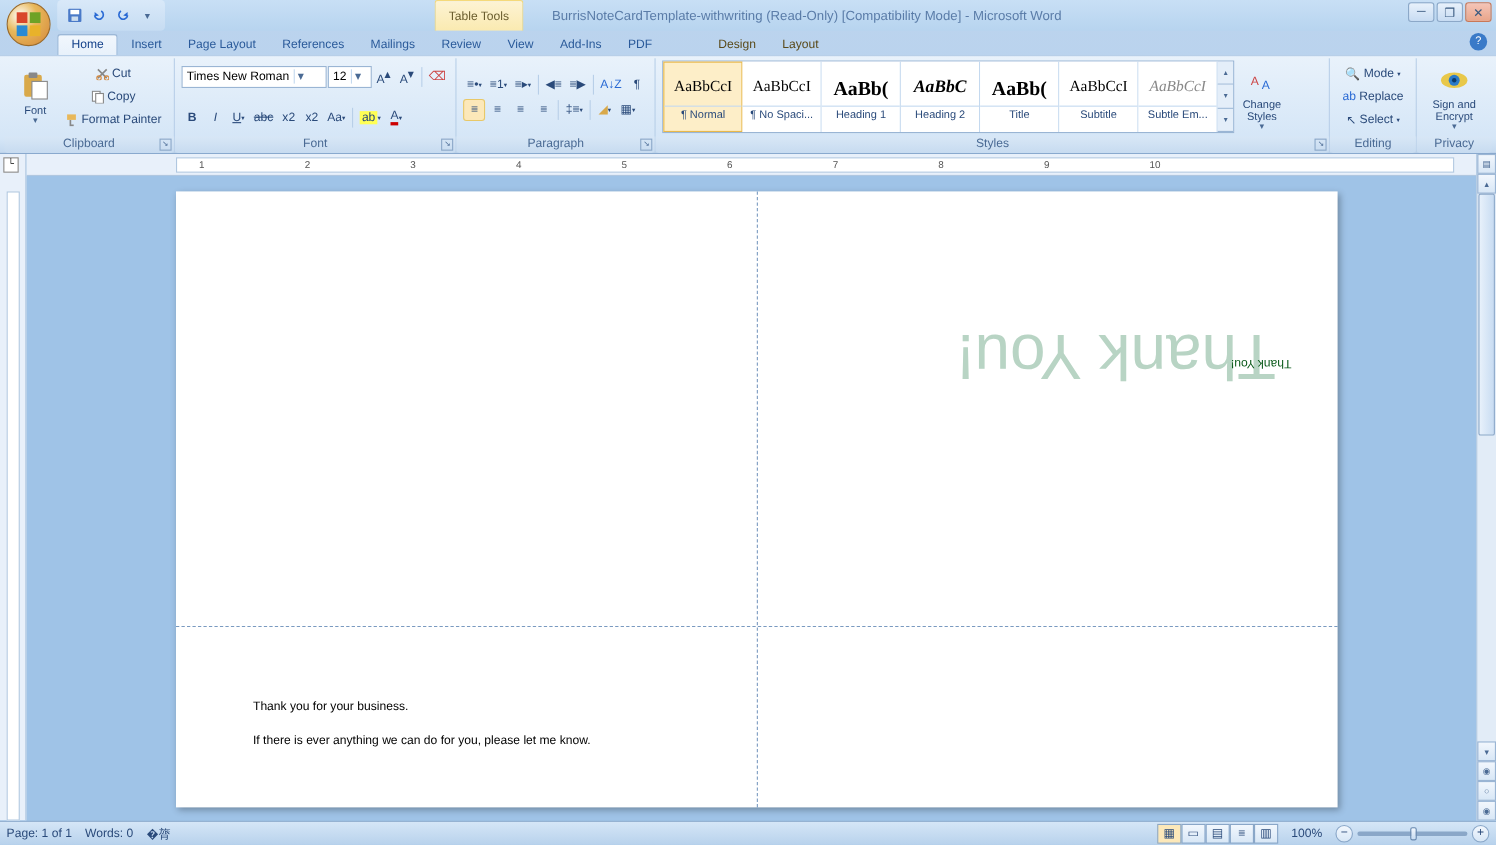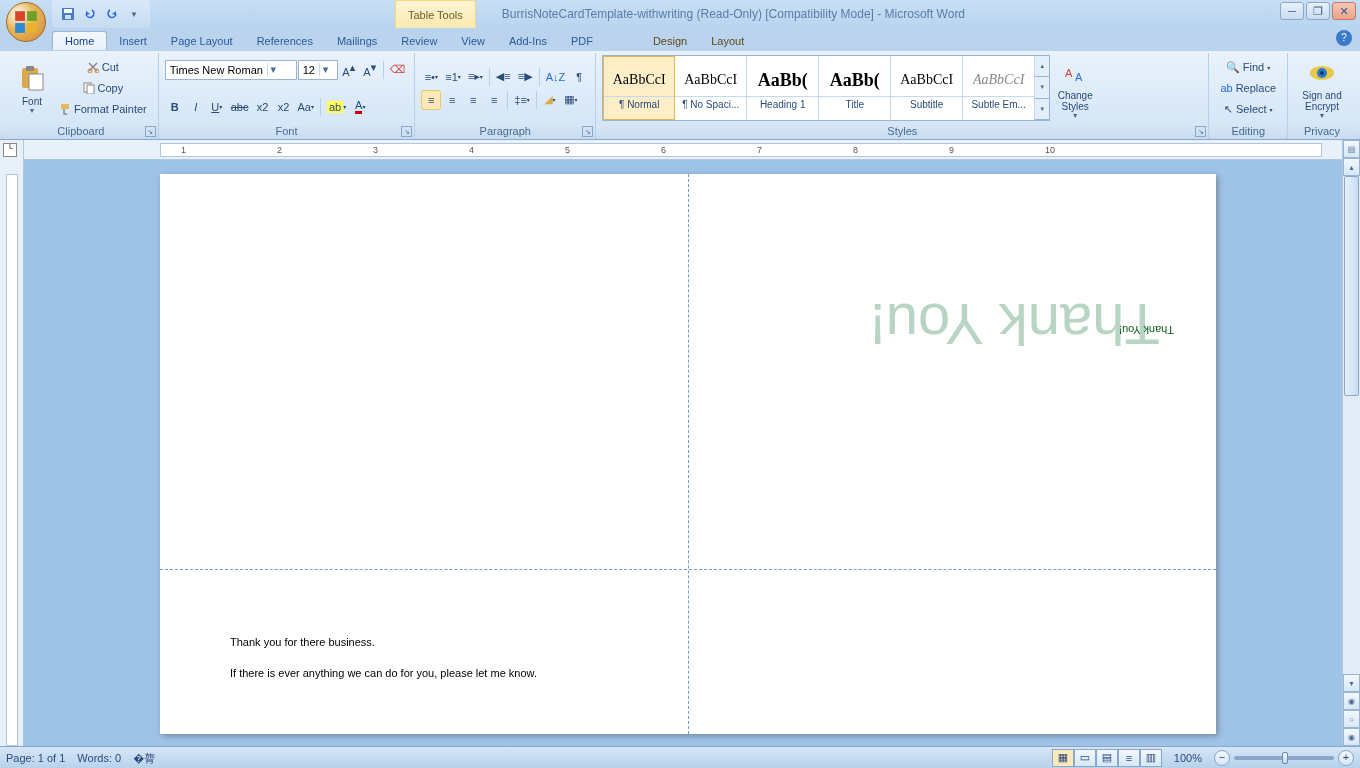--- a/index.html
+++ b/index.html
@@ -313,20 +313,24 @@
           </div>
         <div class="style-item">
             <div class="style-prev">AaBbCcI</div>
             <div class="style-name">¶ No Spaci...</div>
           </div>
         <div class="style-item">
             <div class="style-prev" style="font-size:18px;font-weight:bold">AaBb(</div>
             <div class="style-name">Heading 1</div>
           </div>
         <div class="style-item">
+            <div class="style-prev" style="font-size:16px;font-style:italic;font-weight:bold">AaBbC</div>
+            <div class="style-name">Heading 2</div>
+          </div>
+        <div class="style-item">
             <div class="style-prev" style="font-size:18px;font-weight:bold">AaBb(</div>
             <div class="style-name">Title</div>
           </div>
         <div class="style-item">
             <div class="style-prev">AaBbCcI</div>
             <div class="style-name">Subtitle</div>
           </div>
         <div class="style-item">
             <div class="style-prev" style="font-style:italic;color:#888">AaBbCcI</div>
             <div class="style-name">Subtle Em...</div>
@@ -349,21 +353,21 @@
       </div>
     </div>
     <div class="group-label"><span>Styles</span><div class="launcher">↘</div></div>
   </div>
 
   <div class="group">
     <div class="group-body">
       <div class="stack">
         <div class="smbtn txt">
             <span style="color:#2a6ad4">🔍</span>
-            <span>Find</span> 
+            <span>Mode</span> 
             <span style="font-size:6px">▾</span>
           </div>
         <div class="smbtn txt">
             <span style="color:#2a6ad4">ab</span>
             <span>Replace</span>
           </div>
         <div class="smbtn txt">
             <span>↖</span>
             <span>Select</span> 
             <span style="font-size:6px">▾</span>
@@ -413,21 +417,21 @@
     </div>
     <div class="page-wrap">
       <div class="page">
         <div class="cell-border-v"></div>
         <div class="cell-border-h"></div>
         <div class="thankyou-art">
           <div class="shadow">Thank You!</div>
           <div class="main">Thank You!</div>
         </div>
         <div class="body-text">
-          <p>Thank you for there business.</p>
+          <p>Thank you for your business.</p>
           <p>If there is ever anything we can do for you, please let me know.</p>
         </div>
       </div>
     </div>
   </div>
   <div class="vscroll">
     <div class="arr">▤</div>
     <div class="arr">▴</div>
     <div class="track">
         <div class="thumb"></div>

